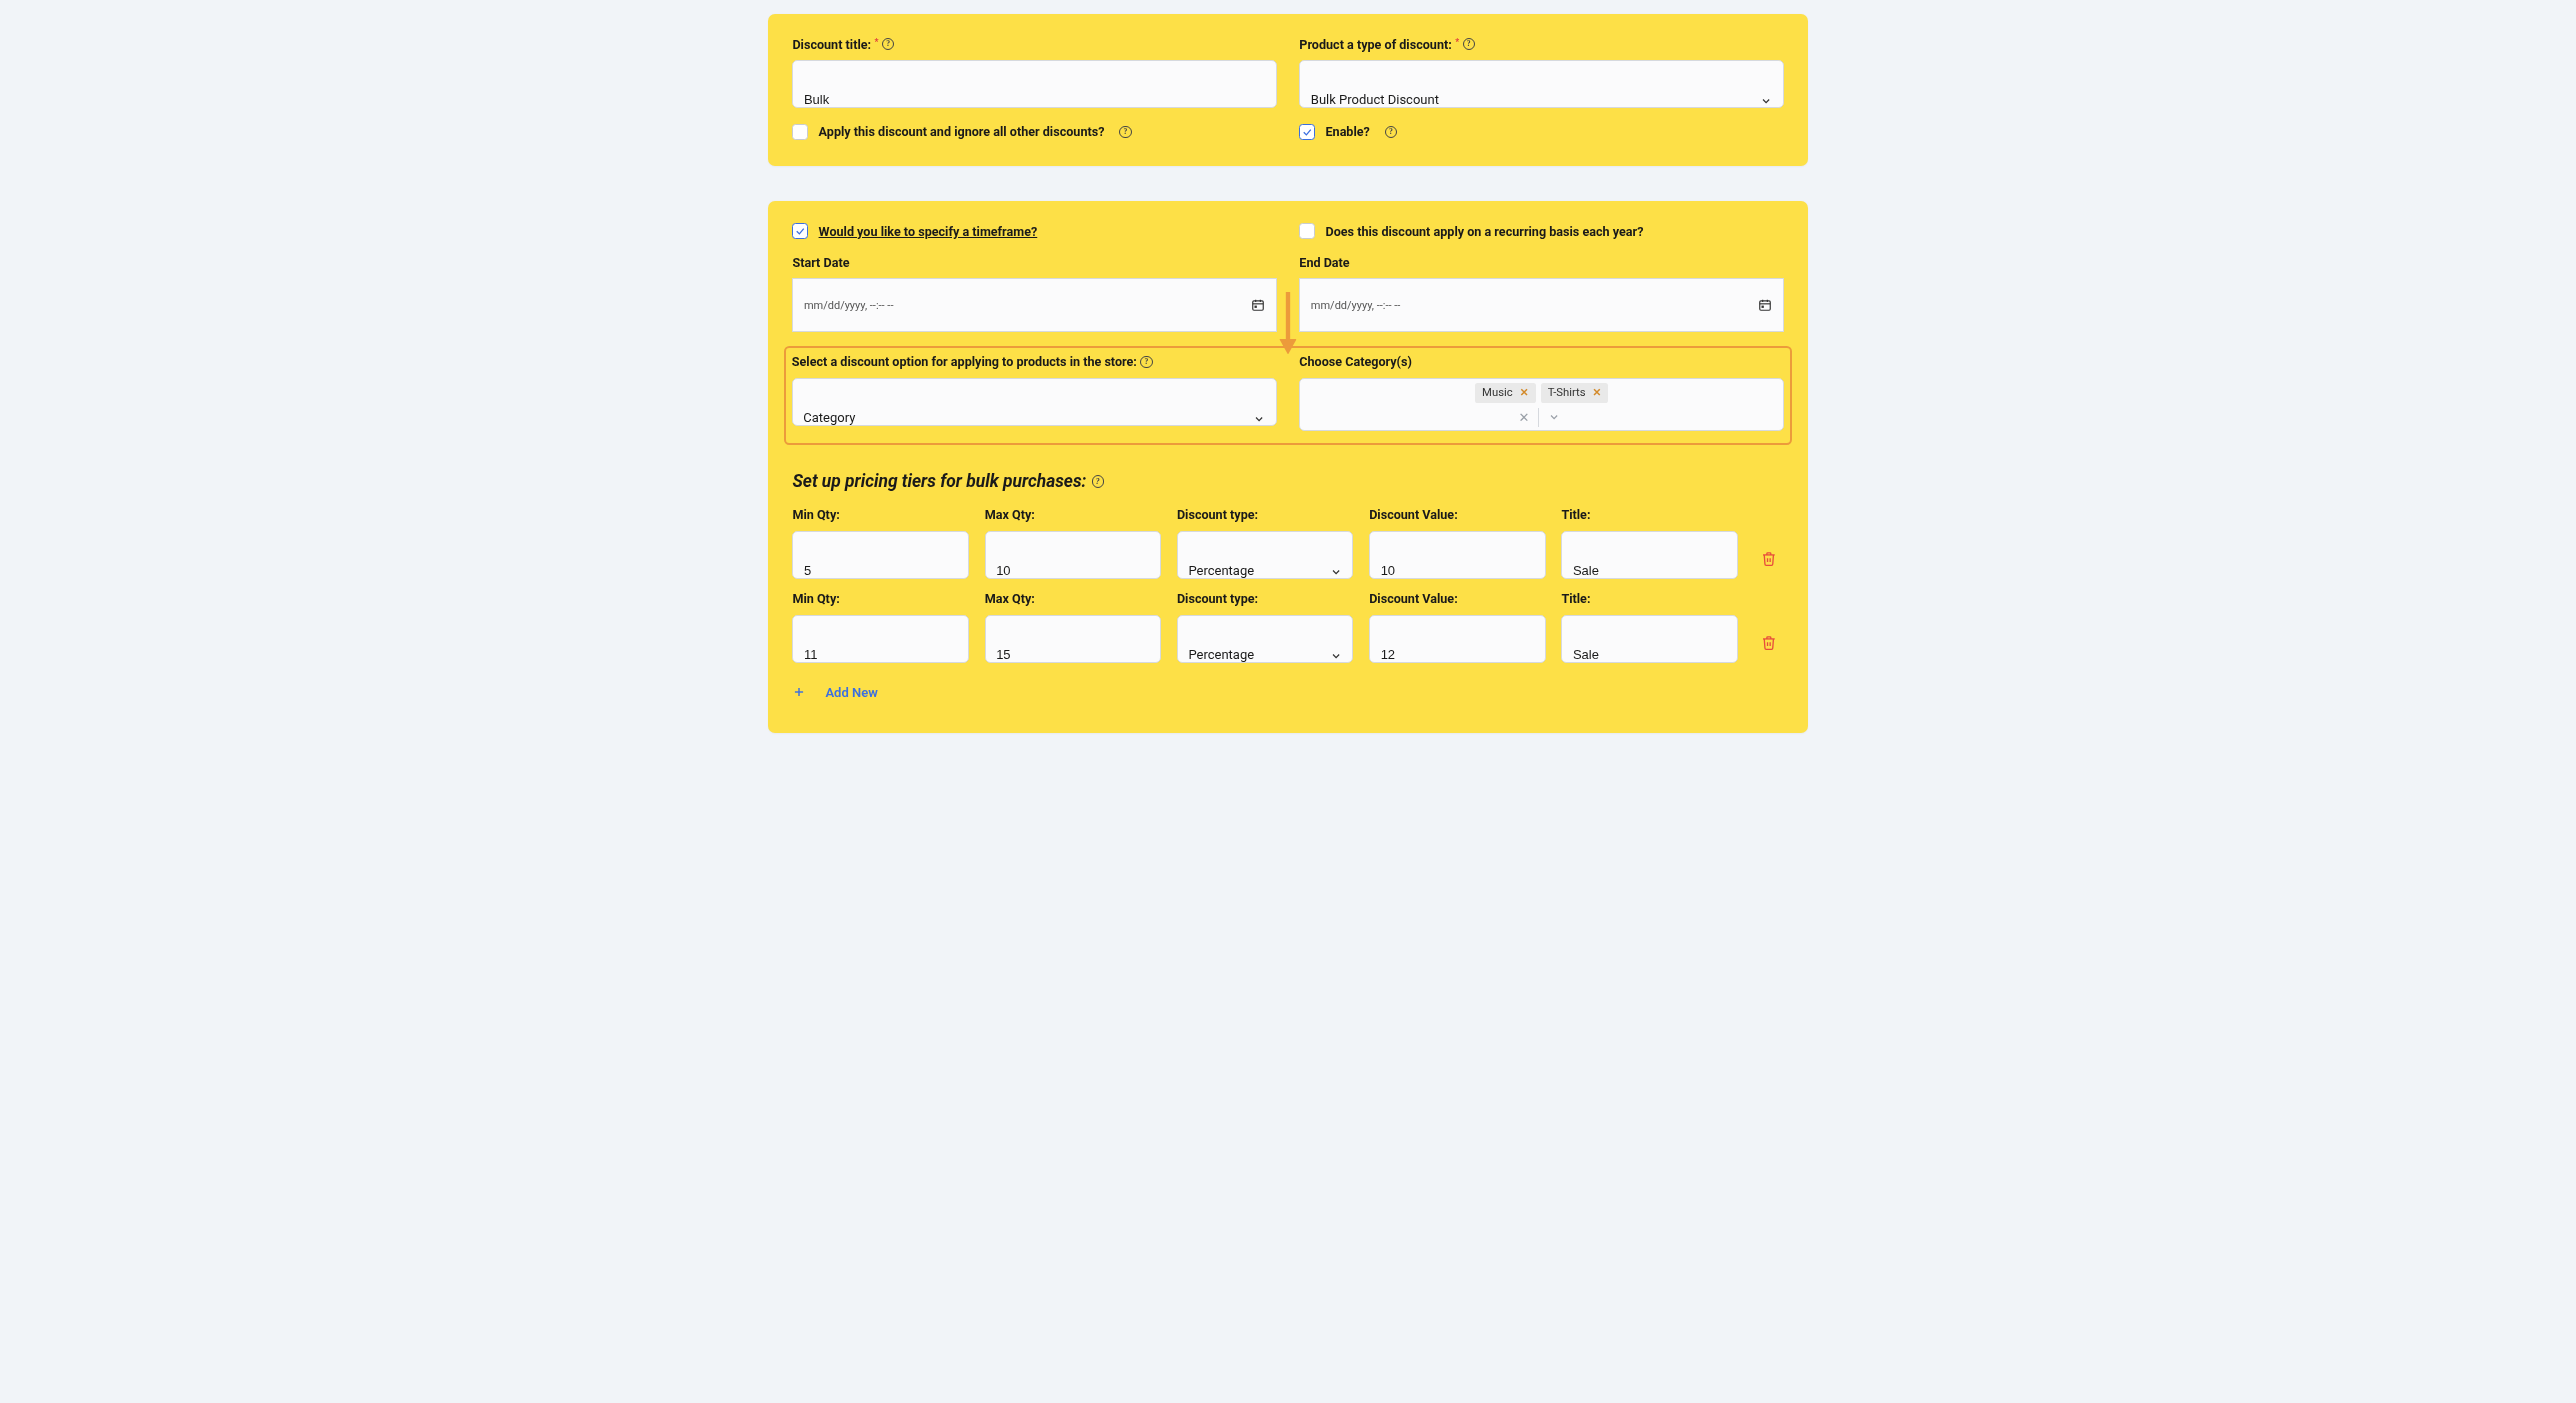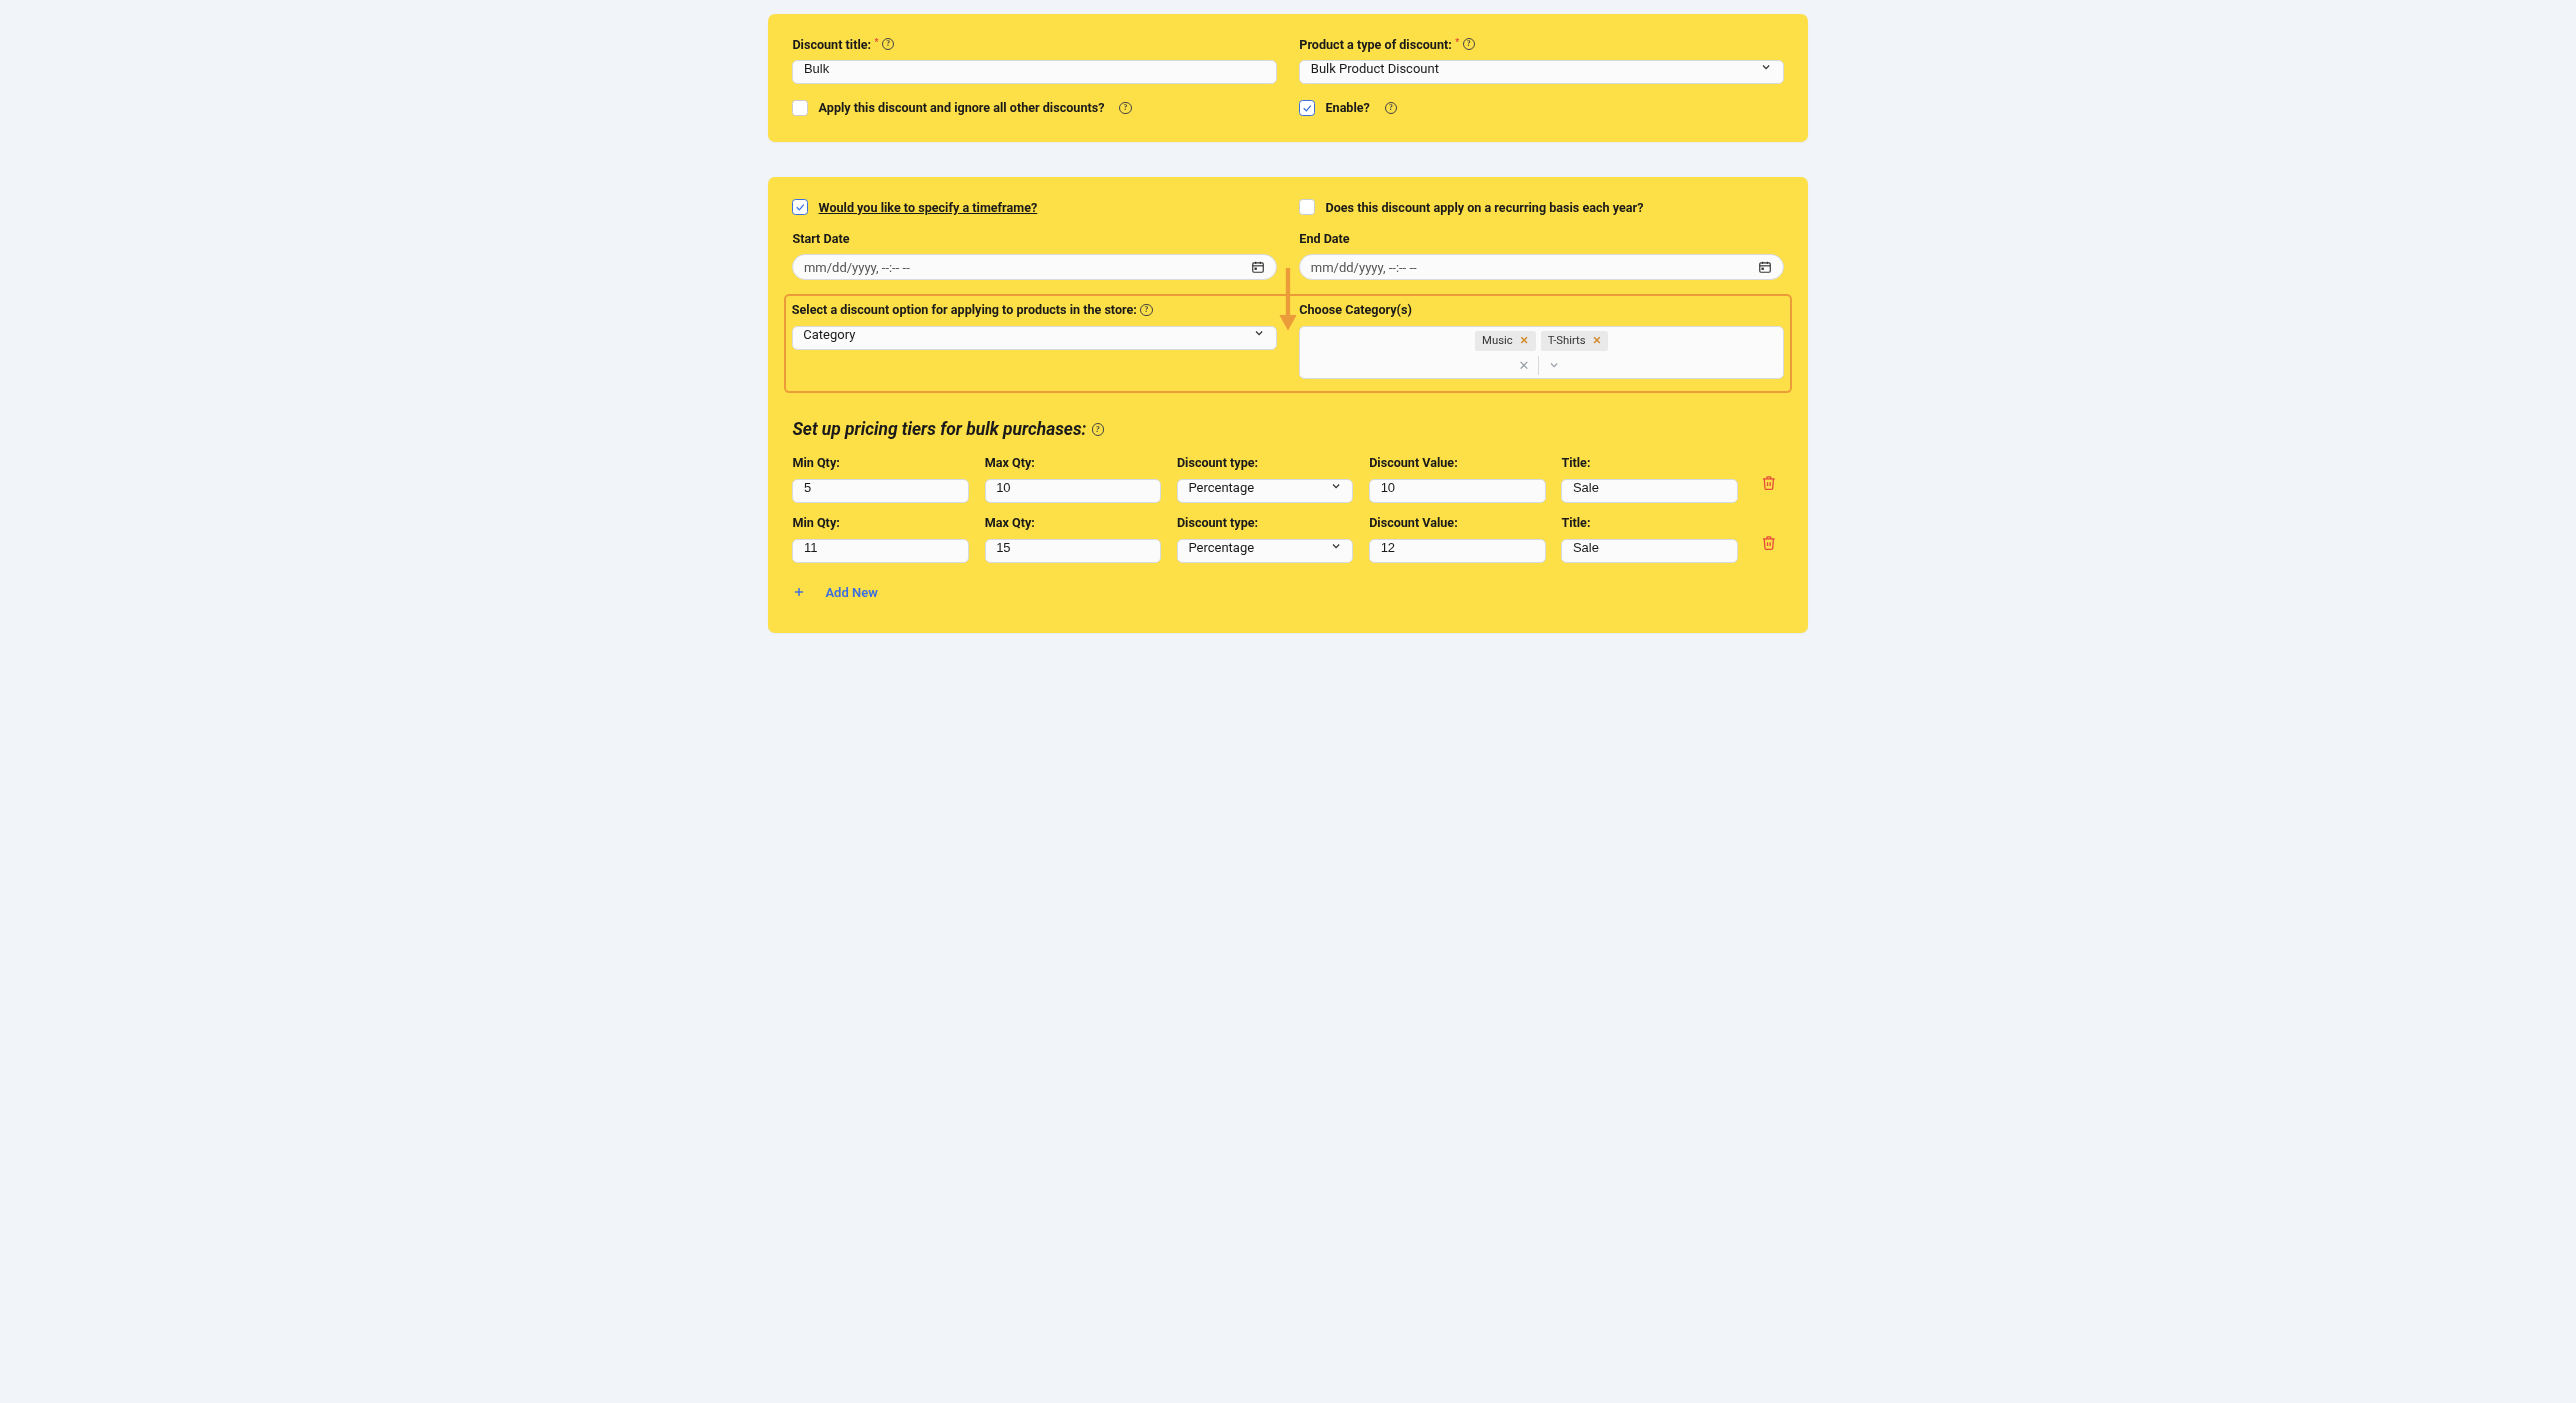--- a/index.html
+++ b/index.html
@@ -38,29 +38,29 @@
     border: 1.1px solid #444;
     border-radius: 50%;
     font-size: 7.8px;
     font-weight: 700;
     color: #444;
     line-height: 1;
     font-family: Georgia, serif;
   }
   .input, .select-box {
     width: 100%;
-    height: 24px;
+    height: 48px;
     border: 0.9px solid #d6d9de;
     border-radius: 5.2px;
     background: #fbfbfc;
     padding: 0 10.5px;
     font-size: 13px;
     color: #1a1a1a;
     display: flex;
-    align-items: flex-start;
+    align-items: flex-end;
     justify-content: space-between;
   }
   .input::placeholder { color: #555; }
   .select-box { cursor: pointer; }
   .chev {
     width: 12.2px; height: 12.2px;
     display: inline-block;
   }
   .chev svg { width: 100%; height: 100%; }
   .checkrow {
@@ -180,26 +180,26 @@
     font-size: 13px;
     cursor: pointer;
     margin-top: 10.5px;
   }
   .add-new .plus {
     width: 14px; height: 14px;
   }
 
   .date-input {
     width: 100%;
-    height: 26px;
+    height: 54px;
     border: 0.9px solid #d6d9de;
-    border-radius: 14px;
+    border-radius: 0;
     background: #fbfbfc;
     padding: 0 10.5px;
-    font-size: 13px;
+    font-size: 11px;
     color: #555;
     display: flex;
     align-items: center;
     justify-content: space-between;
   }
   .cal-icon { width: 14px; height: 14px; }
 
   input[type="text"].raw {
     border: none; outline: none; background: transparent;
     font-size: 13px; width: 100%; color: #1a1a1a;

